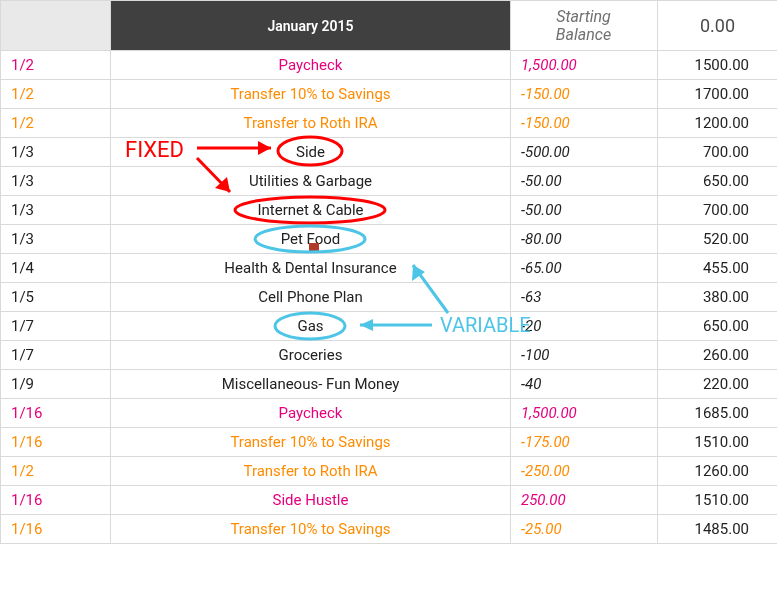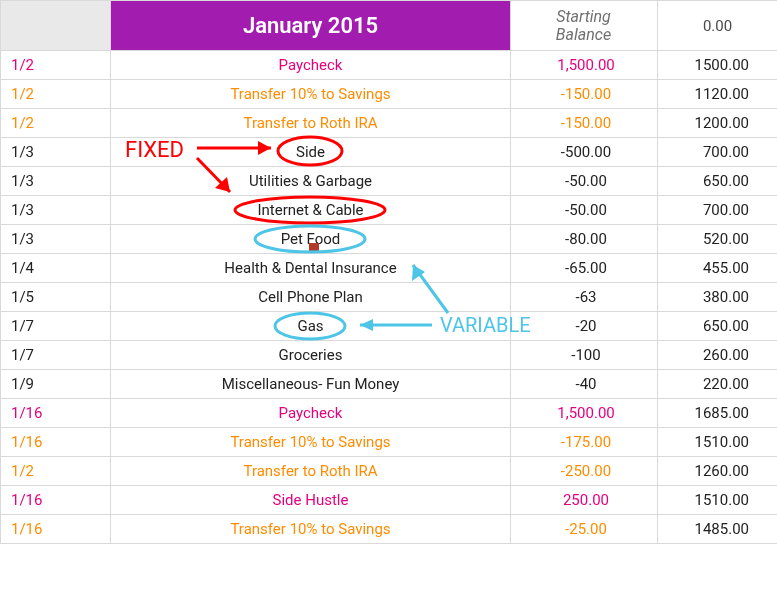--- a/index.html
+++ b/index.html
@@ -33,43 +33,43 @@
       font-weight: 400;
       vertical-align: middle;
       white-space: nowrap;
       overflow: hidden;
     }
     thead th {
       height: 50px;
       font-weight: 400;
     }
     thead th.month {
-      background: #a21caf;
+      background: #404040;
       color: #fff;
       text-align: center;
       font-weight: 600;
-      font-size: 22px;
+      font-size: 14px;
     }
     thead th.blank { background: #e9e9e9; }
     thead th.start-label {
       color: #707070;
       font-style: italic;
       text-align: center;
       font-size: 16px;
       line-height: 1.1;
       padding-left: 9px;
     }
     thead th.start-val {
       text-align: center;
       color: #4a4a4a;
-      font-size: 15px;
+      font-size: 18px;
     }
     td.date { text-align: left; }
     td.desc { text-align: center; }
-    td.amt  { text-align: center; padding-right: 6px; }
+    td.amt  { text-align: left; padding-right: 6px; font-style: italic; }
     td.bal  { text-align: right; padding-right: 28px; color: #222; }
     tr.pink td.date, tr.pink td.desc, tr.pink td.amt { color: #e6007e; }
     tr.orange td.date, tr.orange td.desc, tr.orange td.amt { color: #ff8c00; }
     tr.plain td { color: #222; }
 
     
     .anno {
       position: absolute;
       top: 0; left: 0;
       width: 777px;
@@ -101,21 +101,21 @@
         <tr class="pink">
           <td class="date">1/2</td>
           <td class="desc">Paycheck</td>
           <td class="amt">1,500.00</td>
           <td class="bal">1500.00</td>
         </tr>
         <tr class="orange">
           <td class="date">1/2</td>
           <td class="desc">Transfer 10% to Savings</td>
           <td class="amt">-150.00</td>
-          <td class="bal">1120.00</td>
+          <td class="bal">1700.00</td>
         </tr>
         <tr class="orange">
           <td class="date">1/2</td>
           <td class="desc">Transfer to Roth IRA</td>
           <td class="amt">-150.00</td>
           <td class="bal">1200.00</td>
         </tr>
         <tr class="plain">
           <td class="date">1/3</td>
           <td class="desc">Side</td>

